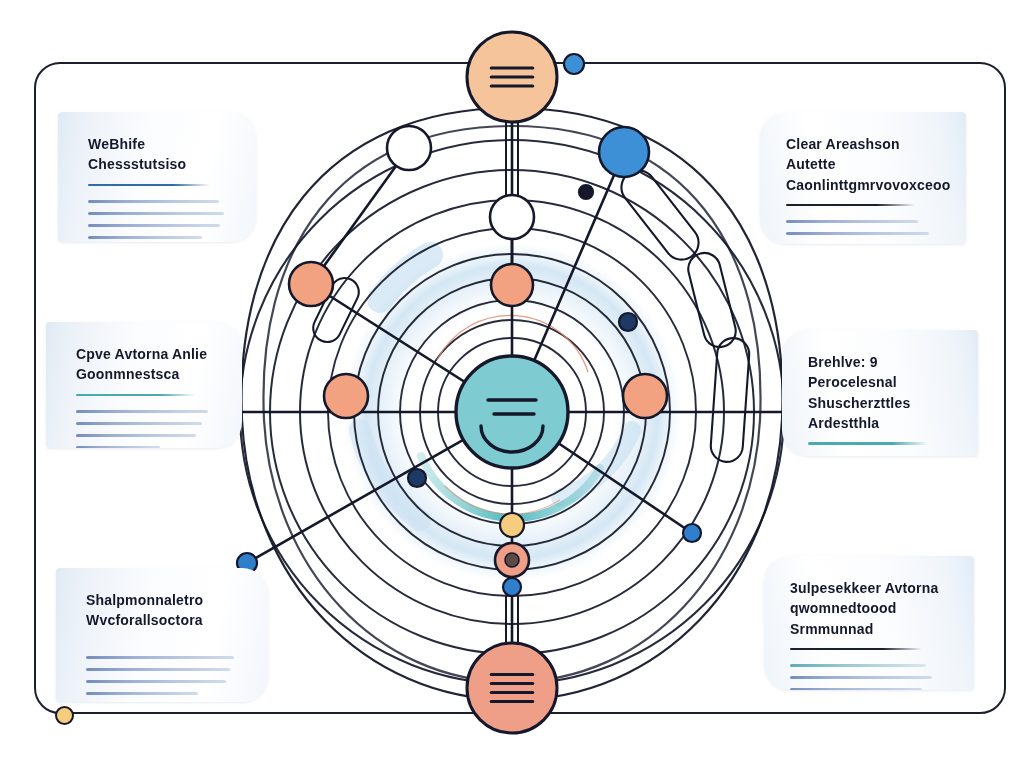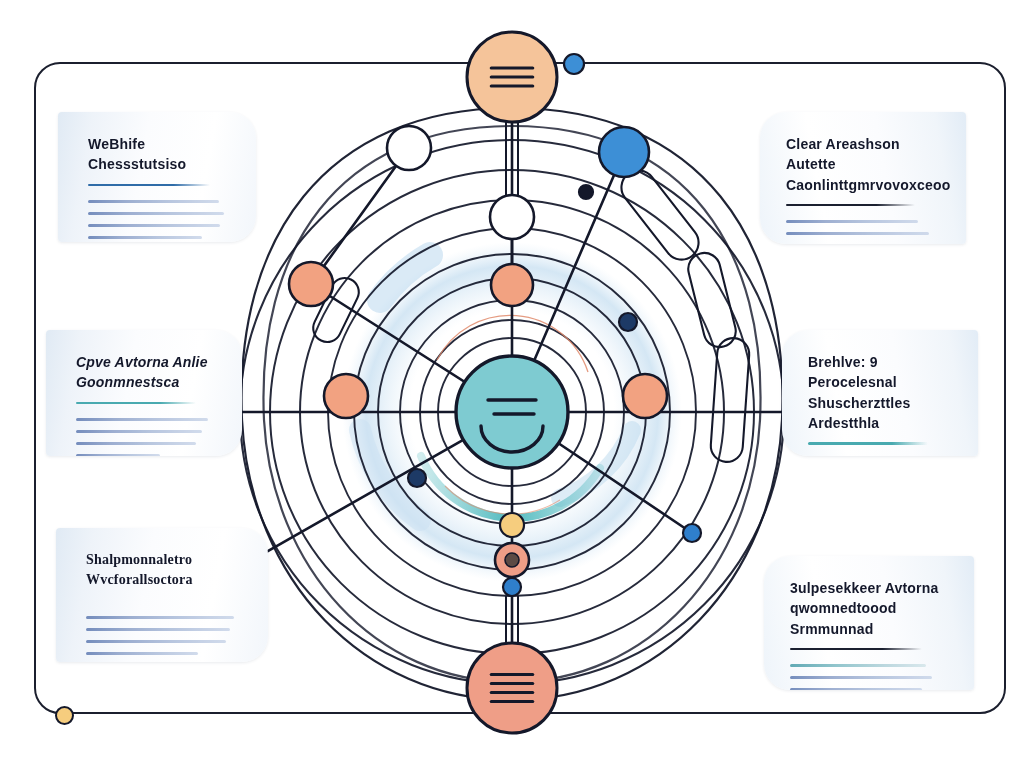--- a/index.html
+++ b/index.html
@@ -227,21 +227,21 @@
           <div class="card-title">Clear Areashson Autette
 Caonlinttgmrvovoxceoo</div>
           <div class="card-rule" style="background: linear-gradient(90deg, rgb(27, 32, 48) 0%, rgb(27, 32, 48) 70%, rgba(255, 255, 255, 0) 100%);"></div>
           <div class="card-lines">
             <div class="card-line" style="width: 88%;"></div>
             <div class="card-line" style="width: 95%;"></div>
             <div class="card-line" style="width: 90%;"></div>
           </div>
         </div>
       </div>
-      <div class="card left" style="left: 46px; top: 330px; width: 196px; height: 126px; font-style: italic;">
+      <div class="card left" style="left: 46px; top: 322px; width: 196px; height: 126px;">
         <div class="card-inner">
           <div class="card-title">Cpve Avtorna Anlie
 Goonmnestsca</div>
           <div class="card-rule" style="background: linear-gradient(90deg, rgb(73, 170, 176) 0%, rgb(73, 170, 176) 70%, rgba(255, 255, 255, 0) 100%);"></div>
           <div class="card-lines">
             <div class="card-line" style="width: 94%;"></div>
             <div class="card-line" style="width: 90%;"></div>
             <div class="card-line" style="width: 86%;"></div>
             <div class="card-line" style="width: 60%;"></div>
           </div>
@@ -250,21 +250,21 @@
       <div class="card right" style="left: 782px; top: 330px; width: 196px; height: 126px;">
         <div class="card-inner">
           <div class="card-title">Brehlve: 9 Perocelesnal
 Shuscherzttles Ardestthla</div>
           <div class="card-rule" style="background: linear-gradient(90deg, rgb(73, 170, 176) 0%, rgb(73, 170, 176) 70%, rgba(255, 255, 255, 0) 100%);"></div>
           <div class="card-lines">
             <div class="card-line" style="width: 86%;"></div>
           </div>
         </div>
       </div>
-      <div class="card left" style="left: 56px; top: 528px; width: 212px; height: 134px; font-family: Liberation Serif, serif;">
+      <div class="card left" style="left: 56px; top: 568px; width: 212px; height: 134px;">
         <div class="card-inner">
           <div class="card-title">Shalpmonnaletro
 Wvcforallsoctora</div>
           <div class="card-rule" style="background: transparent;"></div>
           <div class="card-lines">
             <div class="card-line" style="width: 95%;"></div>
             <div class="card-line" style="width: 92%;"></div>
             <div class="card-line" style="width: 90%;"></div>
             <div class="card-line" style="width: 72%;"></div>
           </div>

